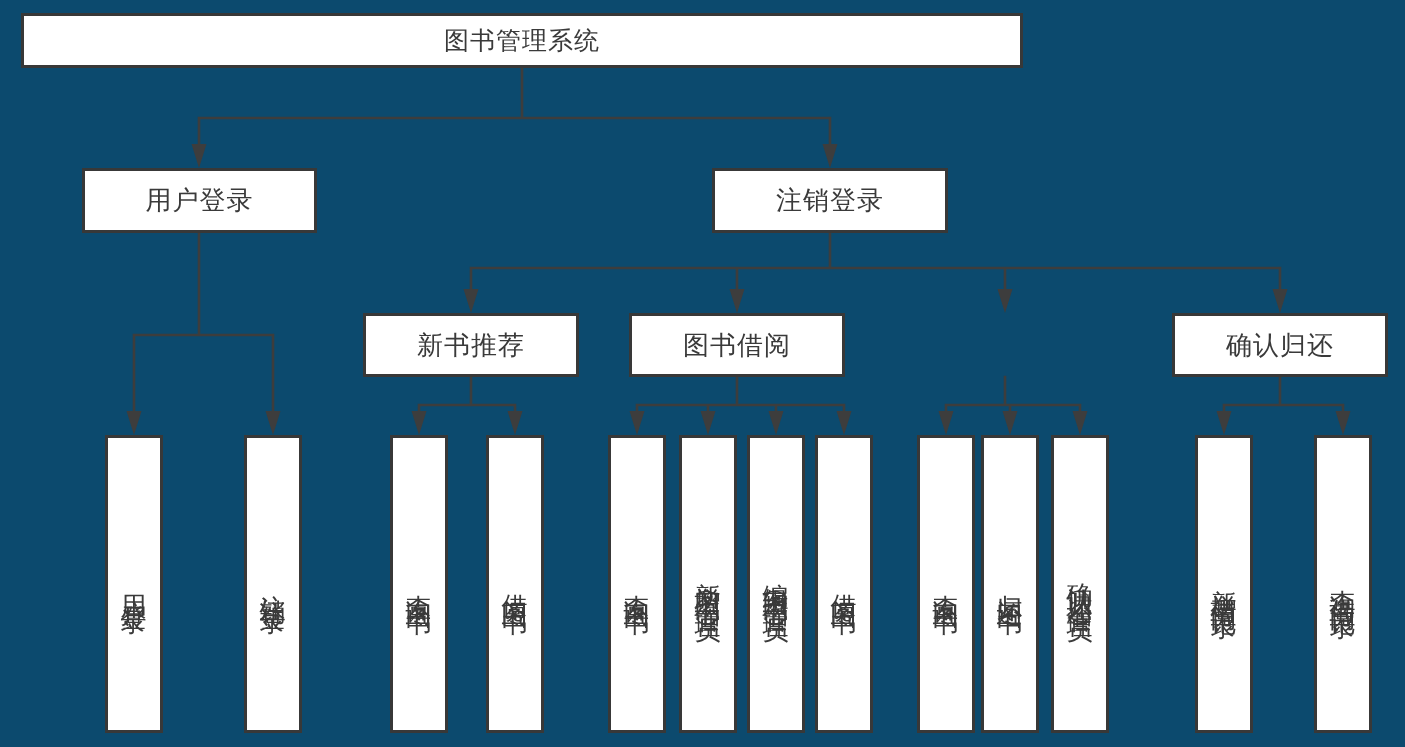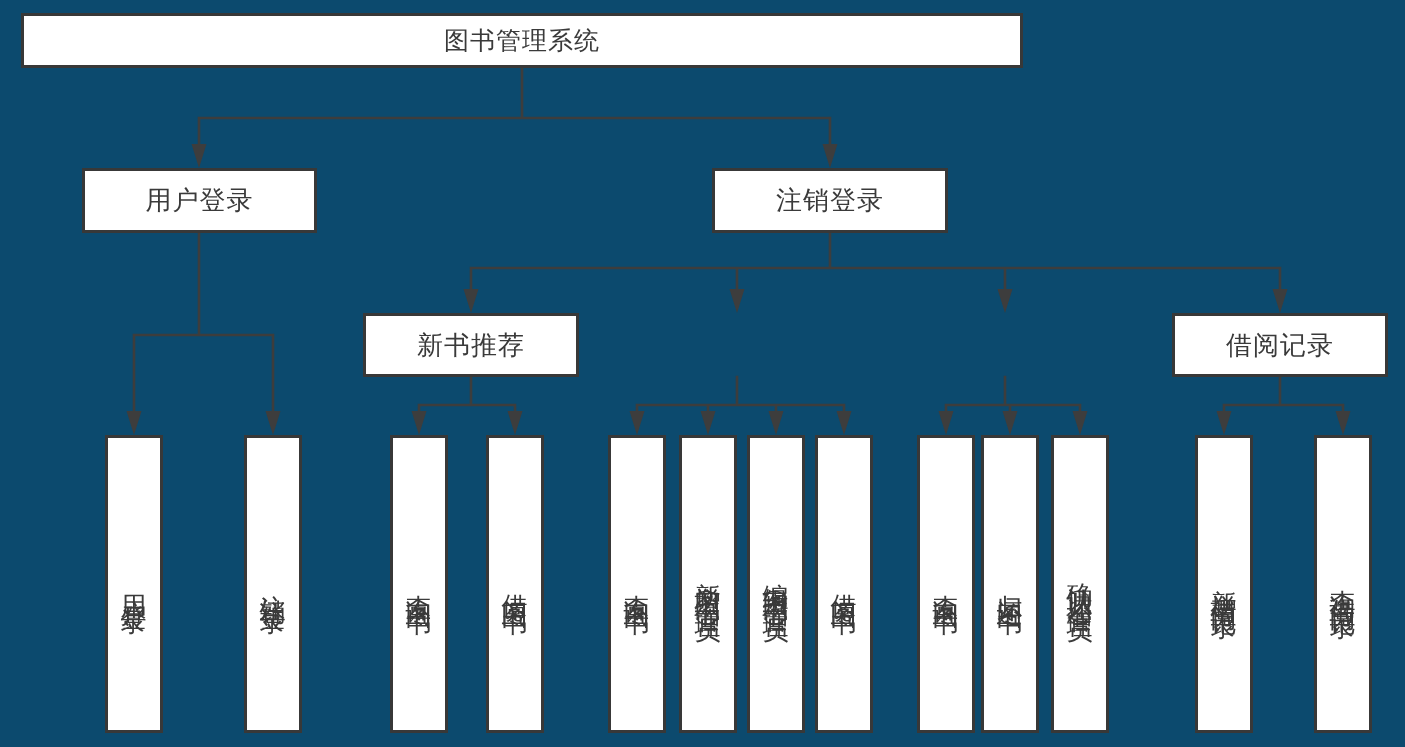--- a/index.html
+++ b/index.html
@@ -113,22 +113,25 @@
   <div class="node" style="left:82px; top:168px; width:235px; height:65px;">
     <span class="hlabel">用户登录</span>
   </div>
   <div class="node" style="left:712px; top:168px; width:236px; height:65px;">
     <span class="hlabel">注销登录</span>
   </div>
 
   <div class="node" style="left:363px; top:313px; width:216px; height:64px;">
     <span class="hlabel">新书推荐</span>
   </div>
+  <div class="node" style="left:629px; top:313px; width:216px; height:64px;">
+    <span class="hlabel">图书借阅</span>
+  </div>
   <div class="node" style="left:1172px; top:313px; width:216px; height:64px;">
-    <span class="hlabel">借阅记录</span>
+    <span class="hlabel">确认归还</span>
   </div>
 
   <div class="leaf" style="left:105px;">
     <span class="vlabel">用户登录</span>
   </div>
   <div class="leaf" style="left:244px;">
     <span class="vlabel">注销登录</span>
   </div>
 
   <div class="leaf" style="left:390px;">

